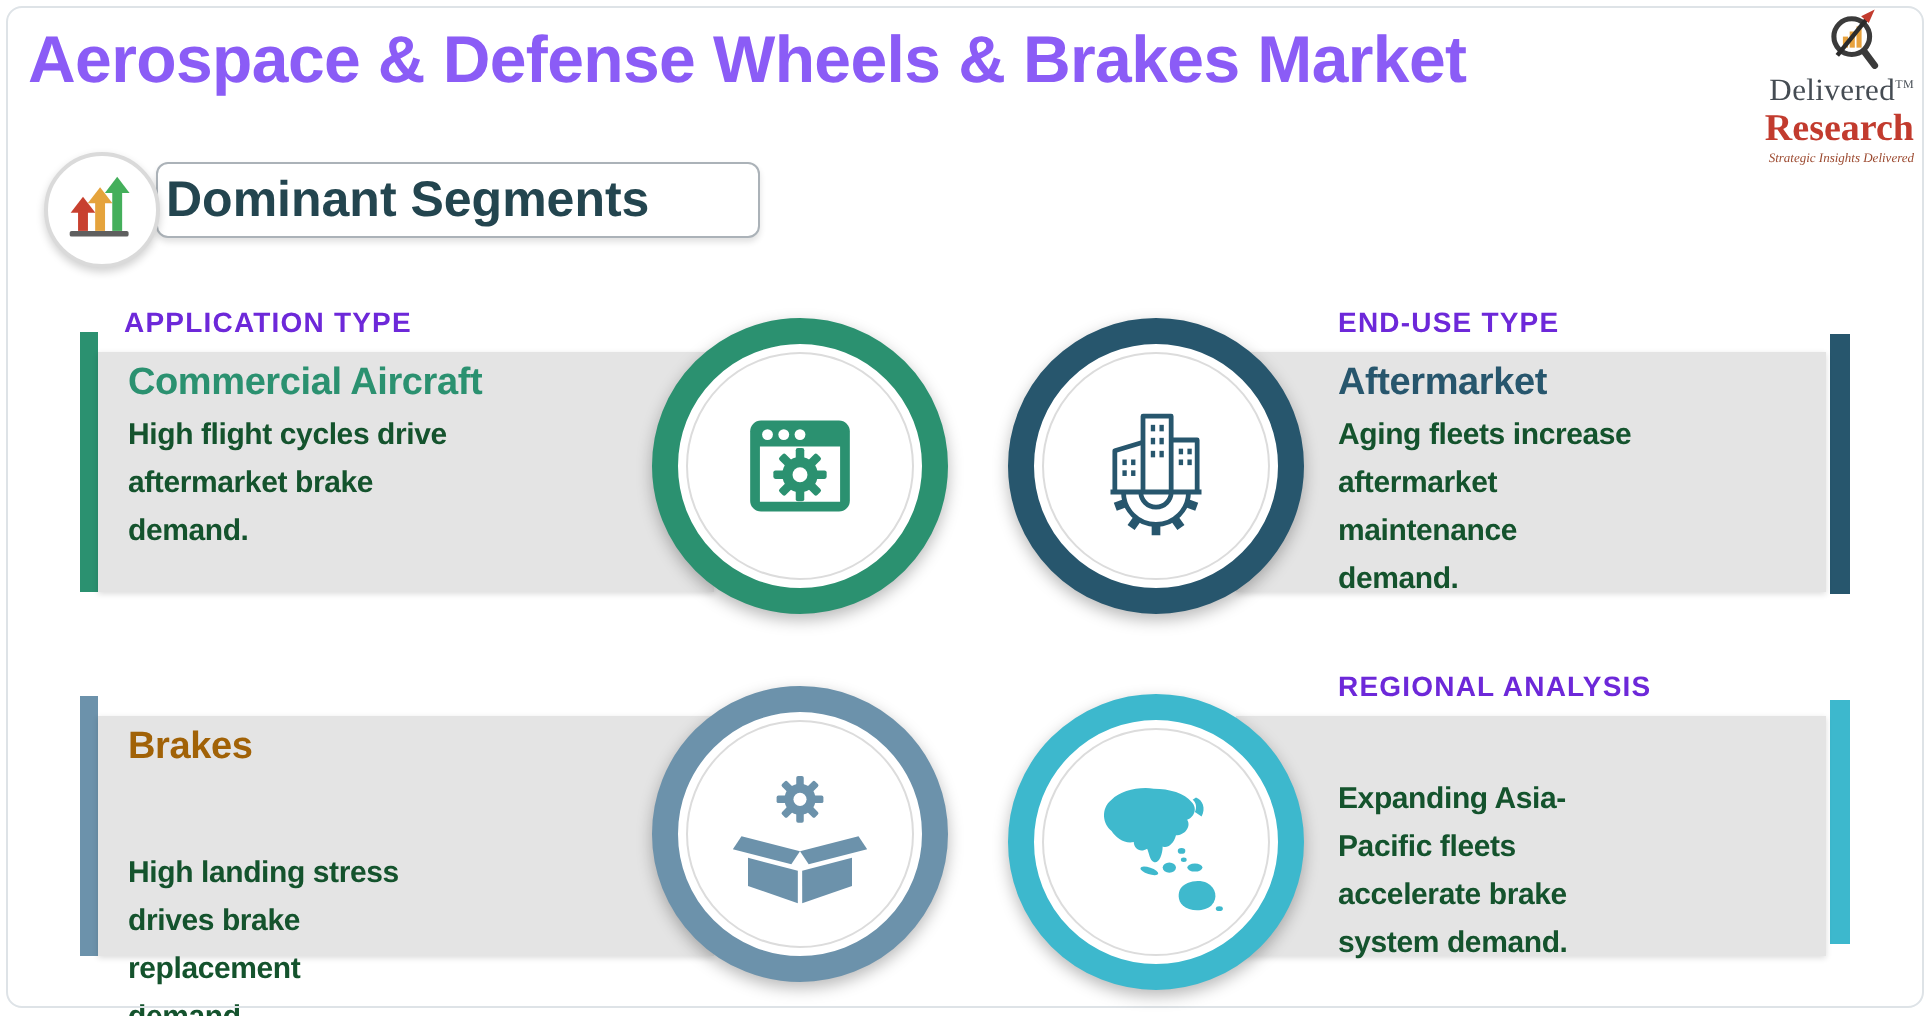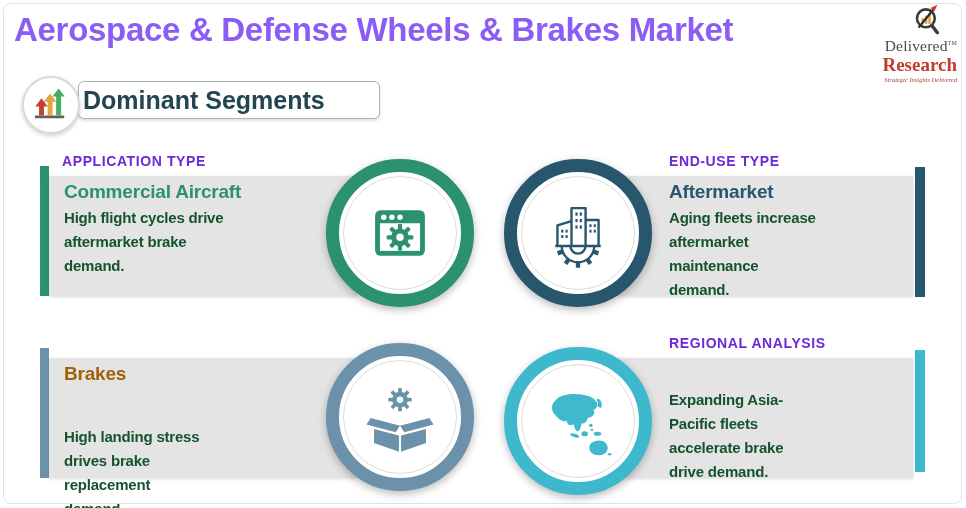--- a/index.html
+++ b/index.html
@@ -242,21 +242,21 @@
     </div>
   </section>
 
   <section class="quad q4">
     <div class="vbar"></div>
     <div class="panel"></div>
     <div class="qhead">REGIONAL ANALYSIS</div>
     <div class="qbody">Expanding Asia-
 Pacific fleets
 accelerate brake
-drive demand.</div>
+system demand.</div>
     <div class="circle">
       <svg width="80" height="80" viewBox="0 0 72 72">
         <g fill="#3fb9cd">
           <path d="M16,31 C12,28 11,21 16,17 C20,13 28,11 35,12 C42,12 49,14 52,18 C55,21 53,25 50,26 C52,29 49,33 45,33 C44,37 41,39 39,38 C39,42 37,46 35,45 C33,44 33,41 32,39 C29,41 26,39 26,36 C22,37 18,34 16,31 Z"></path>
           <path d="M54,16 c3,1 4.5,5 2.5,8.5 l-3,-2 c1,-2 .5,-4.5 -1,-5.5 z"></path>
           <ellipse cx="47.5" cy="40" rx="1.7" ry="1.3"></ellipse>
           <ellipse cx="48.5" cy="44" rx="1.3" ry="1"></ellipse>
           <ellipse cx="42" cy="47.5" rx="3" ry="2.3"></ellipse>
           <ellipse cx="33" cy="49" rx="4.2" ry="1.5" transform="rotate(18 33 49)"></ellipse>
           <ellipse cx="53.5" cy="47.5" rx="3.4" ry="1.8"></ellipse>

